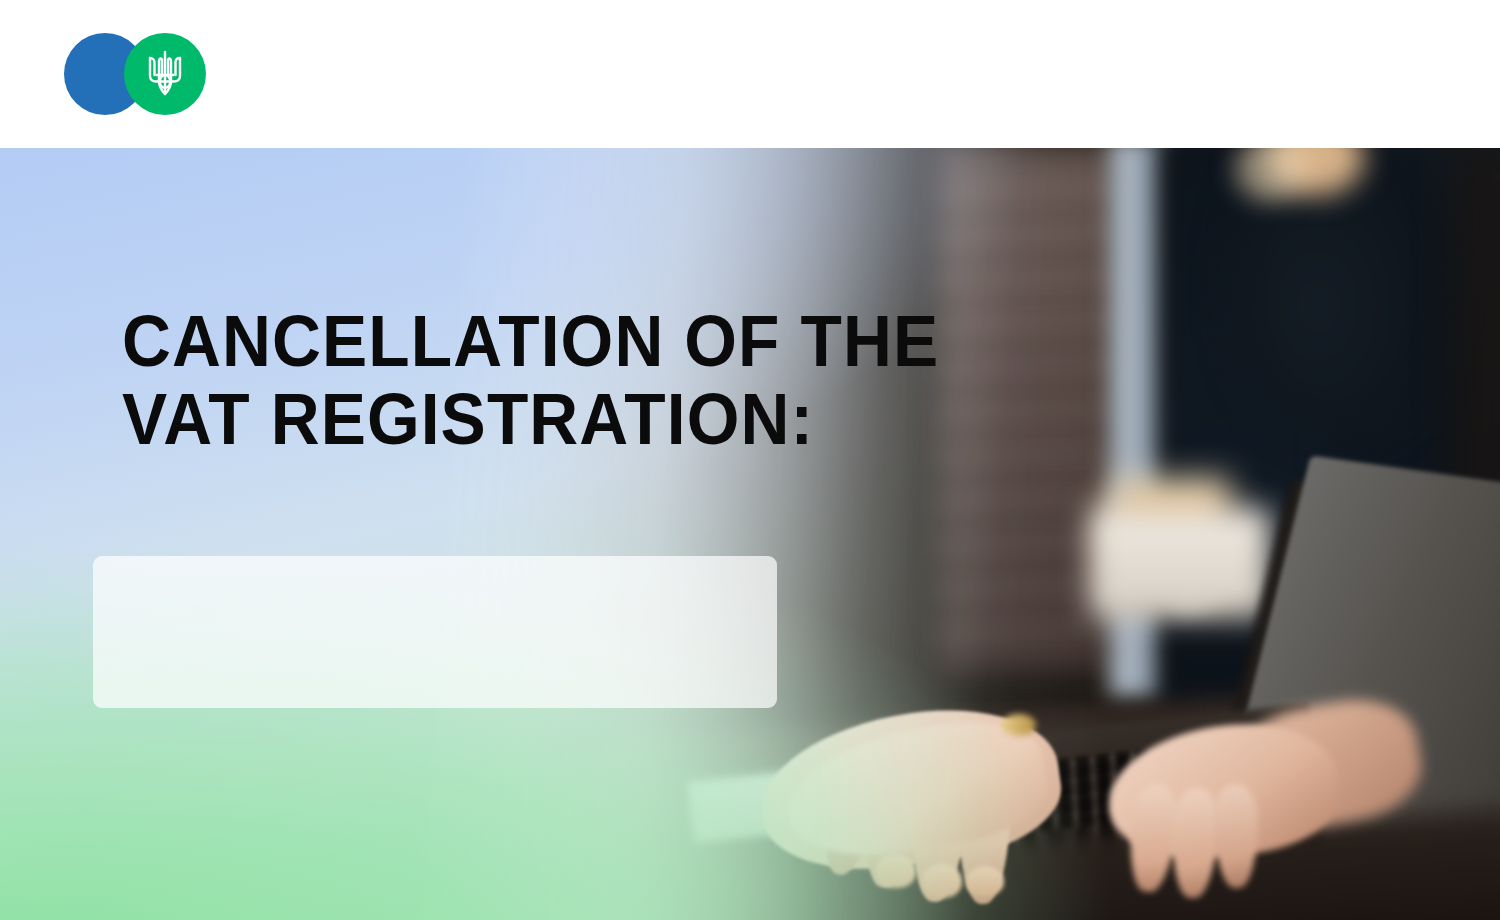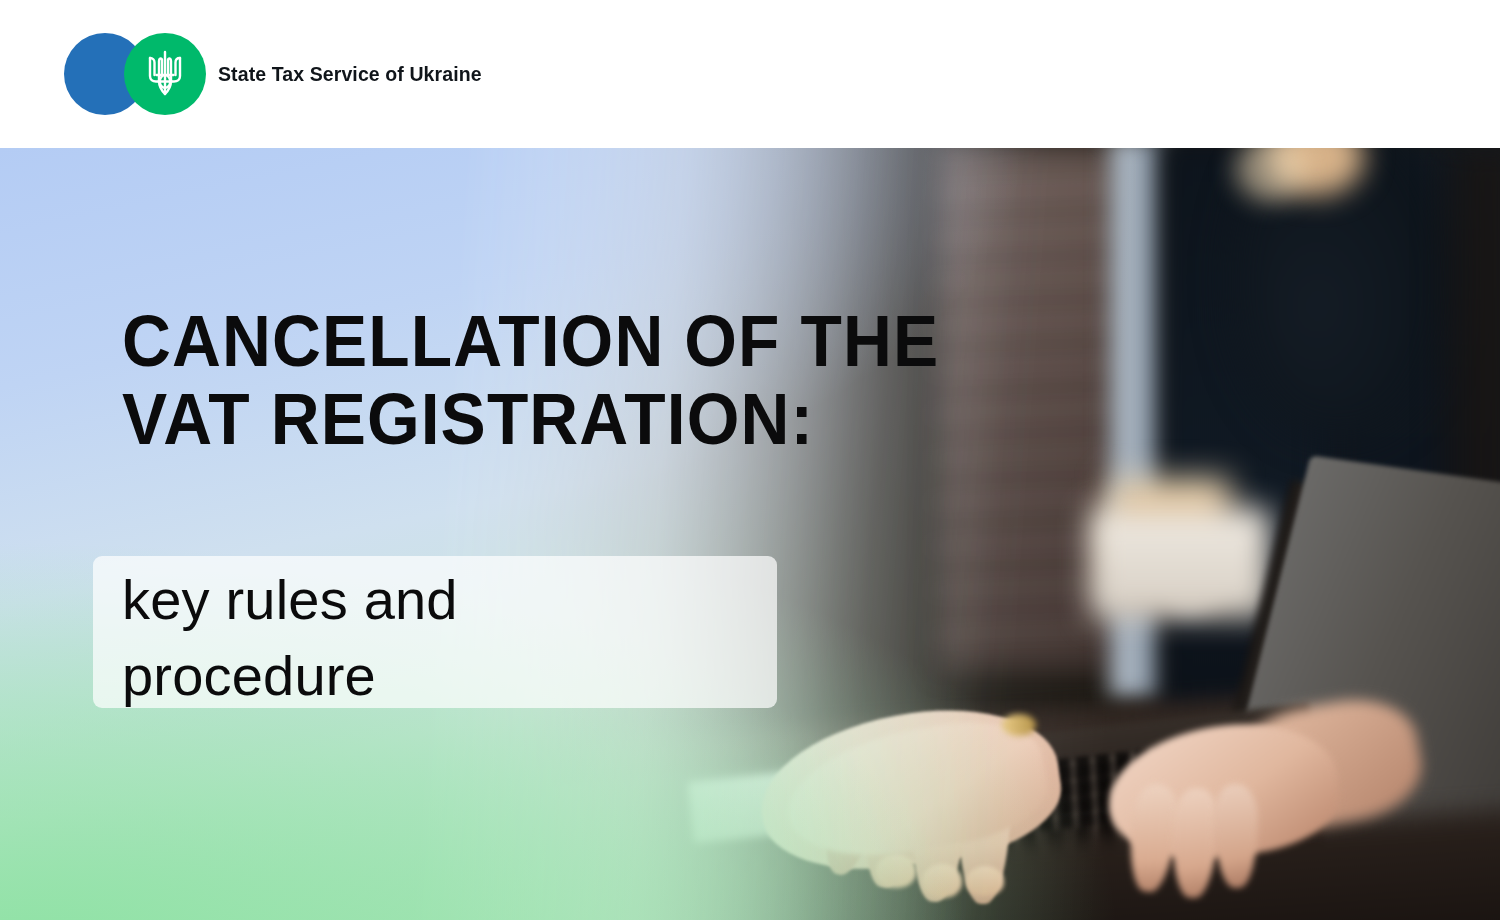--- a/index.html
+++ b/index.html
@@ -448,22 +448,20 @@
 
   <div id="tint-green"></div>
   <div id="tint-veil"></div>
   <div id="tint-base"></div>
   <div id="tint-corner-green"></div>
 
   <div id="headline">CANCELLATION OF THE
 VAT REGISTRATION:</div>
 
   <div id="subtitle-box"></div>
-  <div id="subtitle-text">key rules and
-procedure</div>
 
   <div id="header">
     <div id="logo-group">
       <div class="logo-circles">
         <div class="logo-circle-blue"></div>
         <div class="logo-circle-green">
           <span>
             <svg width="44" height="52" viewBox="0 0 44 52" fill="none" xmlns="http://www.w3.org/2000/svg">
               <g stroke="#ffffff" stroke-width="2.4" fill="none" stroke-linejoin="round" stroke-linecap="round">
                 <path d="M22 4 L22 46"></path>
@@ -474,19 +472,16 @@
                 <path d="M7 10 C9.8 10 11.5 11.8 11.5 14.4 L11.5 27"></path>
                 <path d="M37 10 C34.2 10 32.5 11.8 32.5 14.4 L32.5 27"></path>
                 <path d="M13.5 27 L30.5 27"></path>
                 <path d="M15.5 33.5 L28.5 33.5"></path>
                 <ellipse cx="22" cy="33.5" rx="5.2" ry="6.4"></ellipse>
               </g>
             </svg>
           </span>
         </div>
       </div>
-      <div id="logo-text">State
-Tax Service
-of Ukraine</div>
     </div>
   </div>
 
 </div>
 
 </body></html>

